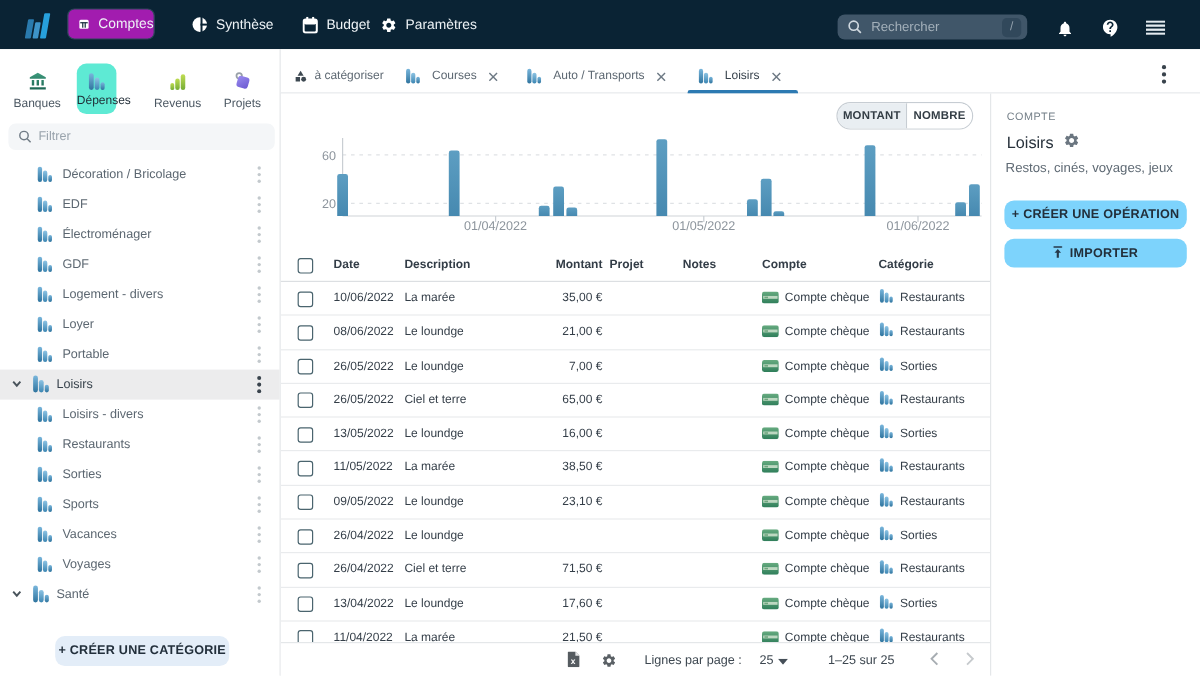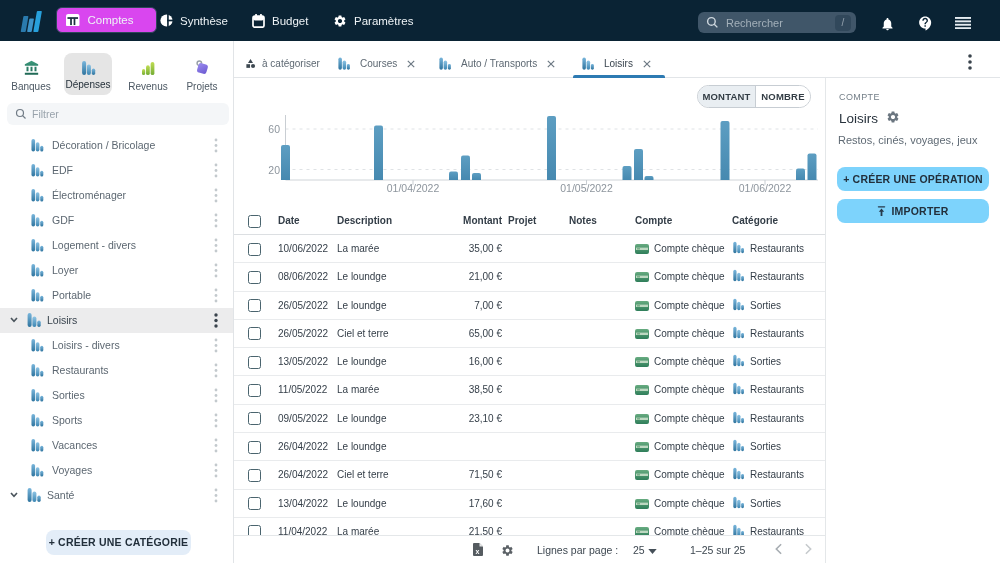--- a/index.html
+++ b/index.html
@@ -5,35 +5,35 @@
 * { margin:0; padding:0; box-sizing:border-box; }
 html,body { width:1000px; height:563px; overflow:hidden; background:#fff;
   font-family:"Liberation Sans", sans-serif; }
 .abs { position:absolute; }
 
 #topbar { position:absolute; left:0; top:0; width:1000px; height:41px; background:#0a2334; }
 #logo { position:absolute; left:18px; top:9px; }
 .navitem { position:absolute; top:0; height:41px; display:flex; align-items:center;
   color:#eef3f6; font-size:11.5px; }
 .navitem svg { margin-right:7px; }
-#nav-comptes { left:56px; top:7px; height:26px; width:101px; background:#d946ef;
+#nav-comptes { left:56px; top:7px; height:26px; width:73px; background:#a21caf;
   border:1px solid #2d4759; border-radius:6px; padding-left:9px;text-align:right; }
 
 #search { position:absolute; left:698px; top:12px; width:158px; height:21px;
   background:#405669; border-radius:6px; display:flex; align-items:center; }
 #search .ph { color:#a3b0ba; font-size:11px; margin-left:7px; }
 #search .slash { position:absolute; right:5px; top:2.5px; width:16px; height:16px;
   background:#31485b; border-radius:4px; color:#93a1ad; font-size:10px; text-align:center;
   line-height:16px; }
 
 #sidebar { position:absolute; left:0; top:41px; width:234px; height:522px;
   background:#fff; border-right:1px solid #e1e4e7; }
 .vt { position:absolute; top:18px; text-align:center; color:#4c5863; font-size:10px; }
 .vt .ic { height:17px; display:flex; align-items:flex-end; justify-content:center; margin-bottom:5px;}
-#vt-dep { position:absolute; left:64px; top:11.5px; width:48px; height:42.5px; background:#e5e5e5;
+#vt-dep { position:absolute; left:64px; top:11.5px; width:33px; height:42.5px; background:#5eead4;
   border-radius:8px; color:#1f2b35; font-size:10px; text-align:center; }
 #filter { position:absolute; left:7px; top:62px; width:222px; height:21.5px; background:#f4f6f8;
   border-radius:6px; display:flex; align-items:center; color:#99a3ac; font-size:10.5px; }
 .catrow { position:absolute; left:0; width:233px; height:25px; }
 .catrow .lbl { position:absolute; left:52px; top:6px; font-size:10.5px; color:#5c6771; white-space:nowrap; }
 .catrow .icw { position:absolute; left:30px; top:5px; }
 .catrow .dots { position:absolute; right:15px; top:5px; }
 .catrow.toplvl .icw { left:26px; top:4px; }
 .catrow.toplvl .lbl { left:47px; }
 #createcat { position:absolute; left:46px; top:489px; width:145px; height:25px;
@@ -148,21 +148,21 @@
   </div>
   <div class="navitem" style="left:252px;">
     <svg width="13" height="14" viewBox="0 0 13 14">
       <rect x="1" y="2.2" width="11" height="11" rx="1.8" fill="none" stroke="#fff" stroke-width="1.7"></rect>
       <rect x="1" y="2.2" width="11" height="4.2" rx="1.8" fill="#fff"></rect>
       <rect x="3.2" y="0" width="1.7" height="3" fill="#fff"></rect>
       <rect x="8.1" y="0" width="1.7" height="3" fill="#fff"></rect>
     </svg>
     Budget
   </div>
-  <div class="navitem" style="left:333px;">
+  <div class="navitem" style="left:317px;">
     <svg width="14" height="14" viewBox="0 0 24 24" fill="#fff">
       <path d="M19.14 12.94c.04-.3.06-.61.06-.94 0-.32-.02-.64-.07-.94l2.03-1.58c.18-.14.23-.41.12-.61l-1.92-3.32c-.12-.22-.37-.29-.59-.22l-2.39.96c-.5-.38-1.03-.7-1.62-.94L14.4 2.81c-.04-.24-.24-.41-.48-.41h-3.84c-.24 0-.43.17-.47.41L9.25 5.35c-.59.24-1.13.57-1.62.94l-2.39-.96c-.22-.08-.47 0-.59.22L2.74 8.87c-.12.21-.08.47.12.61l2.03 1.58c-.05.3-.09.63-.09.94s.02.64.07.94l-2.03 1.58c-.18.14-.23.41-.12.61l1.92 3.32c.12.22.37.29.59.22l2.39-.96c.5.38 1.03.7 1.62.94l.36 2.54c.05.24.24.41.48.41h3.84c.24 0 .44-.17.47-.41l.36-2.54c.59-.24 1.13-.56 1.62-.94l2.39.96c.22.08.47 0 .59-.22l1.92-3.32c.12-.22.07-.47-.12-.61l-2.01-1.58zM12 15.6c-1.98 0-3.6-1.62-3.6-3.6s1.62-3.6 3.6-3.6 3.6 1.62 3.6 3.6-1.62 3.6-3.6 3.6z"></path>
     </svg>
     Paramètres
   </div>
   <div id="search">
     <svg width="13" height="13" viewBox="0 0 24 24" style="margin-left:8px" fill="none" stroke="#cfd8df" stroke-width="2.6">
       <circle cx="10" cy="10" r="7"></circle>
         <line x1="15.2" y1="15.2" x2="21" y2="21"></line>
     </svg>

